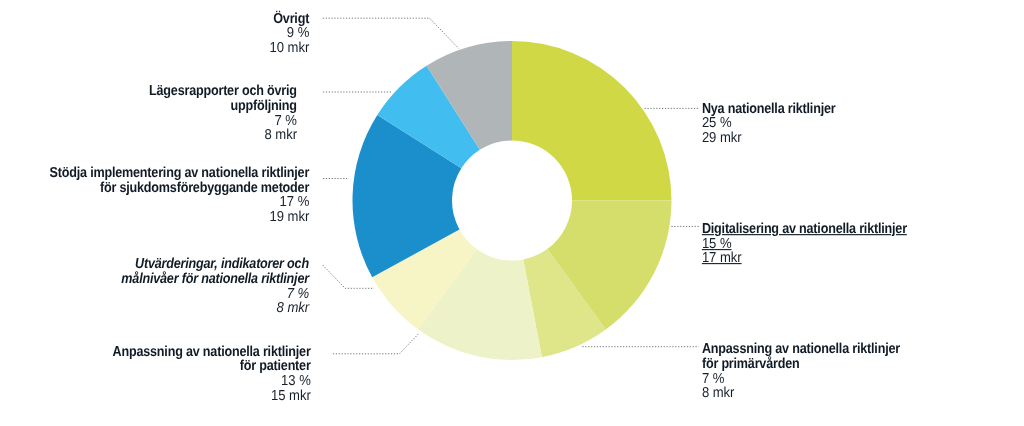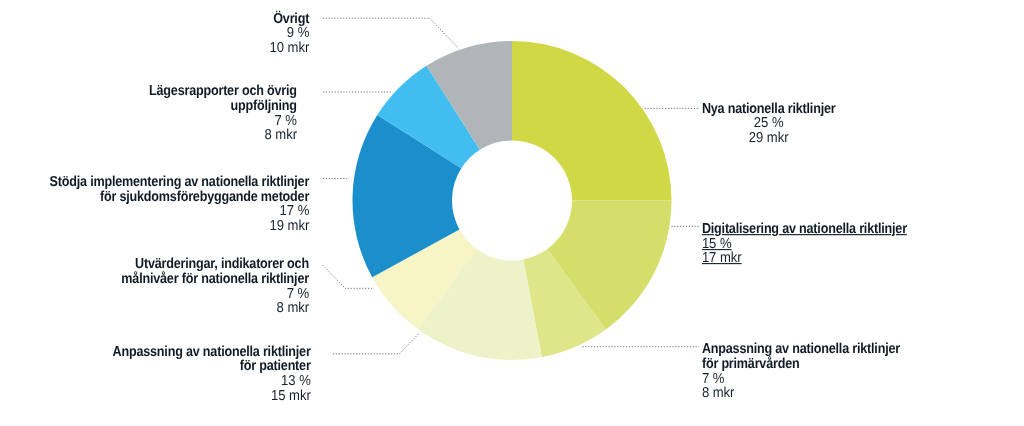--- a/index.html
+++ b/index.html
@@ -16,24 +16,24 @@
   .lbl .v{font-weight:normal;font-size:13.1px;letter-spacing:-0.05px;color:#17212c;
           transform:scaleY(1.10);}
   .l .t{margin-right:0.2px;}
   .l .v{margin-right:0.05px;}
   .l .t,.l .v{transform-origin:100% 78%;}
   .r .t,.r .v{transform-origin:0% 78%;}
   .r{text-align:left;}
   .l{text-align:right;}
   #lb-ovrigt {right:702.7px; top:11.7px;}
   #lb-lages {right:715px; top:84.2px;}
-  #lb-stodja {right:702.7px; top:175px;}
-  #lb-utvard {right:702.9px; top:257.4px;}
+  #lb-stodja {right:702.7px; top:166px;}
+  #lb-utvard {right:702.9px; top:257.4px;font-style:italic;}
   #lb-patient {right:701.2px; top:344.6px;}
-  #lb-nya {left:701.9px;  top:101.6px;text-align:center;}
+  #lb-nya {left:701.9px;  top:101.6px;}
   #lb-digital {left:701.9px;  top:222.1px;text-decoration:underline;}
   #lb-primar {left:701.9px;  top:342.3px;}
 </style>
 </head>
 <body>
 
 <div id="stage">
   <svg class="donut" viewBox="0 0 1024 426">
     <g id="slices">
         <path d="M 512.00 41.00 A 159.5 159.5 0 0 1 671.50 200.50 L 572.00 200.50 A 60 60 0 0 0 512.00 140.50 Z" fill="#d0d845"></path>

